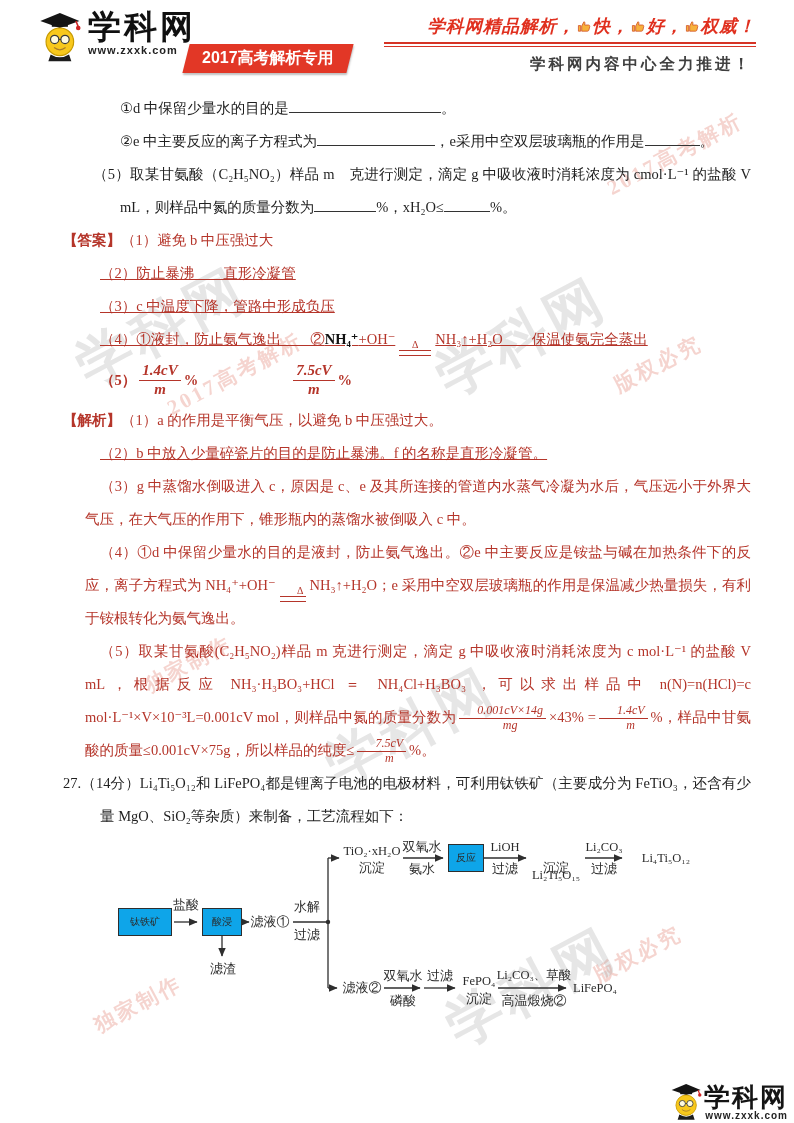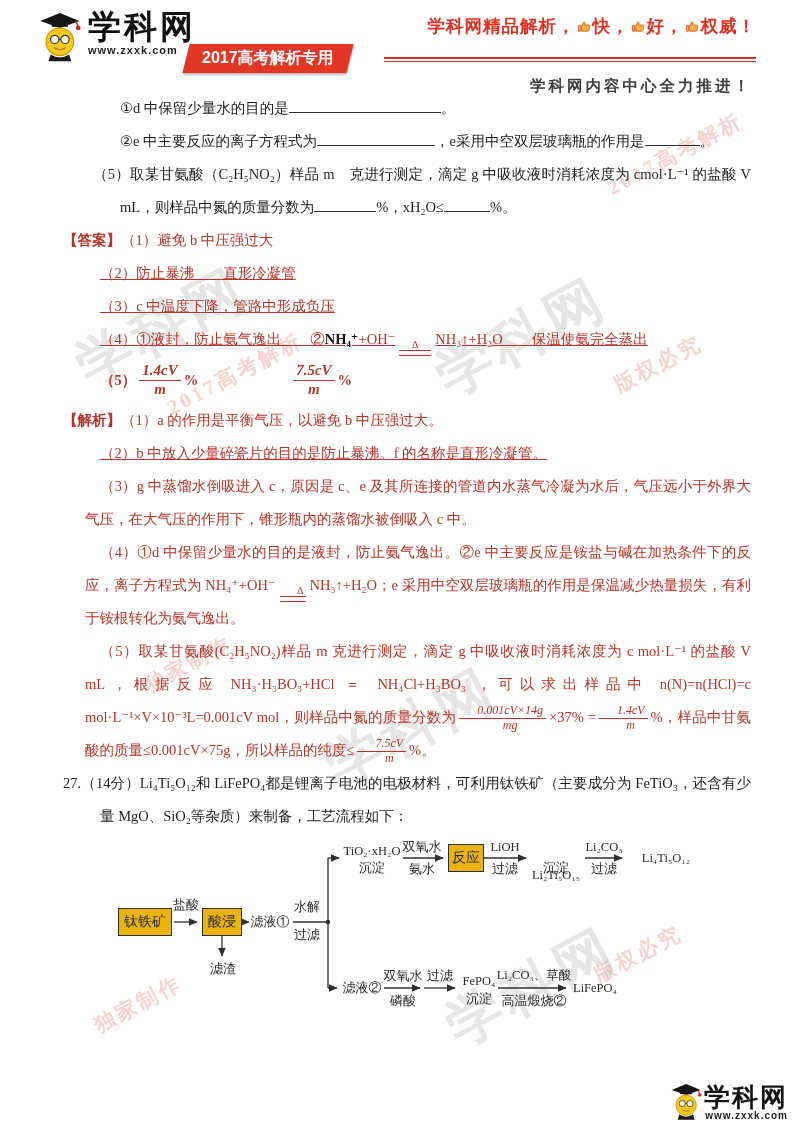--- a/index.html
+++ b/index.html
@@ -13,25 +13,25 @@
   .logo-name{font-family:"Liberation Sans","DejaVu Sans",sans-serif;font-weight:bold;
              font-size:33px;line-height:34px;letter-spacing:3px;color:#101010;}
   .logo-url{font-family:"Liberation Sans","DejaVu Sans",sans-serif;font-weight:bold;
             font-size:11px;color:#222;letter-spacing:1px;}
   .ribbon{position:absolute;left:148px;top:36px;background:#e23726;color:#fff;
           font-family:"Liberation Sans","DejaVu Sans",sans-serif;font-weight:bold;
           font-size:16px;padding:4px 16px;transform:skewX(-14deg);box-shadow:1px 2px 2px rgba(0,0,0,.25);}
   .ribbon span{display:inline-block;transform:skewX(14deg);}
   .slogan-wrap{position:absolute;right:0;top:6px;width:372px;}
   .slogan{display:flex;align-items:center;justify-content:flex-end;color:#e0301f;
-          font-weight:bold;font-size:17.5px;letter-spacing:1px;
-          padding-bottom:19px;border-bottom:2px solid #d63425;}
+          font-weight:bold;font-style:italic;font-size:17.5px;letter-spacing:1px;
+          padding-bottom:4px;border-bottom:2px solid #d63425;}
   .slogan-underline2{height:0;border-bottom:1px solid #d63425;margin-top:2px;}
   .thumb{width:15px;height:15px;margin:0 1px;}
-  .sub-slogan{margin-top:14px;text-align:right;color:#3f3f3f;font-weight:bold;
+  .sub-slogan{margin-top:7px;text-align:right;color:#3f3f3f;font-weight:bold;
               font-size:15.5px;letter-spacing:3px;padding-right:4px;}
   
   .wm{position:absolute;transform:rotate(-28deg);font-weight:bold;pointer-events:none;z-index:0;white-space:nowrap;}
   .wm.gray{color:rgba(165,165,165,.28);font-size:56px;letter-spacing:5px;font-family:"Liberation Sans",sans-serif;}
   .wm.pink{color:rgba(222,112,96,.30);font-size:21px;letter-spacing:3px;}
   
   .doc{position:absolute;top:92px;left:63px;width:688px;font-size:14.5px;line-height:33px;z-index:2;}
   .doc p{margin:0;}
   .q{color:#1f1f1f;}
   .ind57{padding-left:57px;}
@@ -53,21 +53,21 @@
   .frac .fn{border-bottom:1.4px solid currentColor;padding:0 3px;}
   .frac.big{font-size:15px;}
   .frac.small{font-size:12px;font-weight:normal;}
   .ans5-row{display:flex;align-items:center;height:48px;padding-left:37px;font-weight:bold;}
   .ans5-gap{width:92px;}
   
   .diagram{position:absolute;left:85px;top:838px;width:695px;height:200px;z-index:2;
            font-size:13px;color:#2b2b2b;}
   .diagram svg.wires{position:absolute;inset:0;}
   .dbox{position:absolute;border:1.3px solid #2e2e2e;display:flex;align-items:center;
-        justify-content:center;font-size:14px;background:#eab308;box-sizing:border-box;}
+        justify-content:center;font-size:10px;background:#0ea5e9;box-sizing:border-box;}
   .dlab{position:absolute;text-align:center;line-height:14px;white-space:nowrap;}
   .dlab.fm{font-size:12.5px;}
   
   .footer{position:absolute;top:1042px;left:63px;right:36px;display:flex;align-items:center;z-index:2;}
   .footer .ficon{width:15px;height:17px;margin-left:92px;}
   .footer-text{margin-left:16px;font-size:15px;color:#2e2e2e;letter-spacing:1px;}
   .page-num{margin-left:auto;font-size:14px;color:#403030;}
   .corner-logo{position:absolute;right:6px;bottom:2px;display:flex;align-items:flex-end;z-index:3;}
   .corner-logo .face{width:34px;height:40px;}
   .cl-name{font-family:"Liberation Sans","DejaVu Sans",sans-serif;font-weight:bold;font-size:26px;
@@ -164,21 +164,21 @@
     <p class="jx"><span class="sec-label">【解析】</span><span>（1）a 的作用是平衡气压，以避免 b 中压强过大。</span></p>
     <p class="jx ind37">（2）b 中放入少量碎瓷片的目的是防止暴沸。f 的名称是直形冷凝管。</p>
     <p class="jx hang-jx">（3）g 中蒸馏水倒吸进入 c，原因是 c、e 及其所连接的管道内水蒸气冷凝为水后，气压远小于外界大气压，在大气压的作用下，锥形瓶内的蒸馏水被倒吸入 c 中。</p>
     <p class="jx hang-jx"><span>（4）①d 中保留少量水的目的是液封，防止氨气逸出。②e 中主要反应是铵盐与碱在加热条件下的反应，离子方程式为 NH₄⁺+OH⁻</span><span class="deq">
           <span class="dt">Δ</span>
           <span class="dl" style="width:26px;"></span>
         </span><span>NH₃↑+H₂O；e 采用中空双层玻璃瓶的作用是保温减少热量损失，有利于铵根转化为氨气逸出。</span></p>
     <p class="jx hang-jx"><span>（5）取某甘氨酸(C₂H₅NO₂)样品 m 克进行测定，滴定 g 中吸收液时消耗浓度为 c mol·L⁻¹ 的盐酸 V mL，根据反应 NH₃·H₃BO₃+HCl ＝ NH₄Cl+H₃BO₃ ，可以求出样品中 n(N)=n(HCl)=c mol·L⁻¹×V×10⁻³L=0.001cV mol，则样品中氮的质量分数为</span><span class="frac small">
           <span class="fn">0.001cV×14g</span>
           <span>mg</span>
-        </span><span>×37% =</span><span class="frac small">
+        </span><span>×43% =</span><span class="frac small">
           <span class="fn">1.4cV</span>
           <span>m</span>
         </span><span>%，样品中甘氨酸的质量≤0.001cV×75g，所以样品的纯度≤</span><span class="frac small">
           <span class="fn">7.5cV</span>
           <span>m</span>
         </span><span>%。</span></p>
 
     <p class="hang-q27">27.（14分）Li₄Ti₅O₁₂和 LiFePO₄都是锂离子电池的电极材料，可利用钛铁矿（主要成分为 FeTiO₃，还含有少量 MgO、SiO₂等杂质）来制备，工艺流程如下：</p>
   </div>
 

